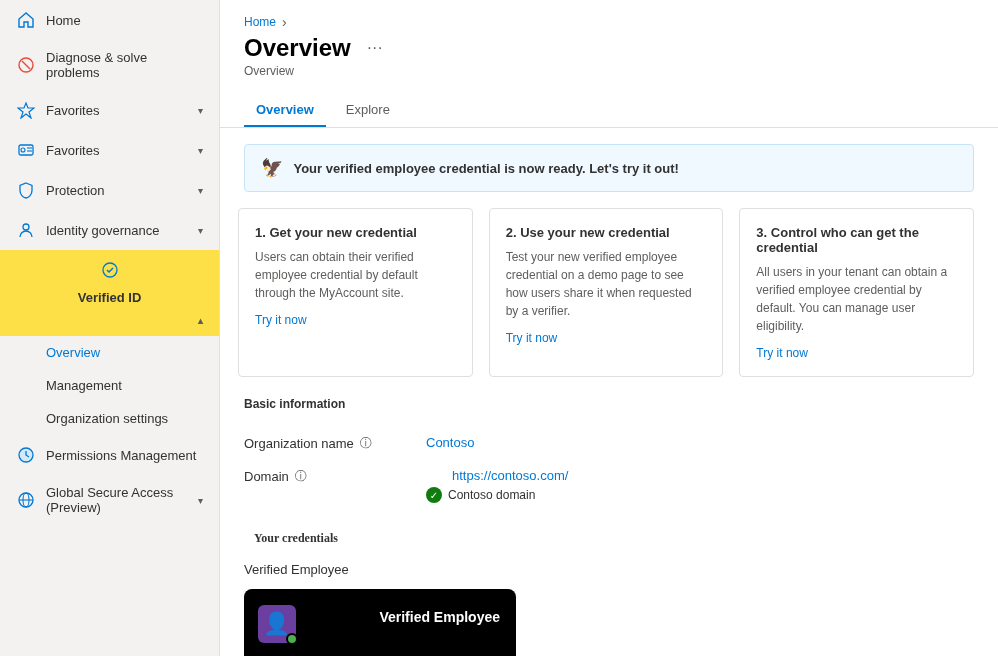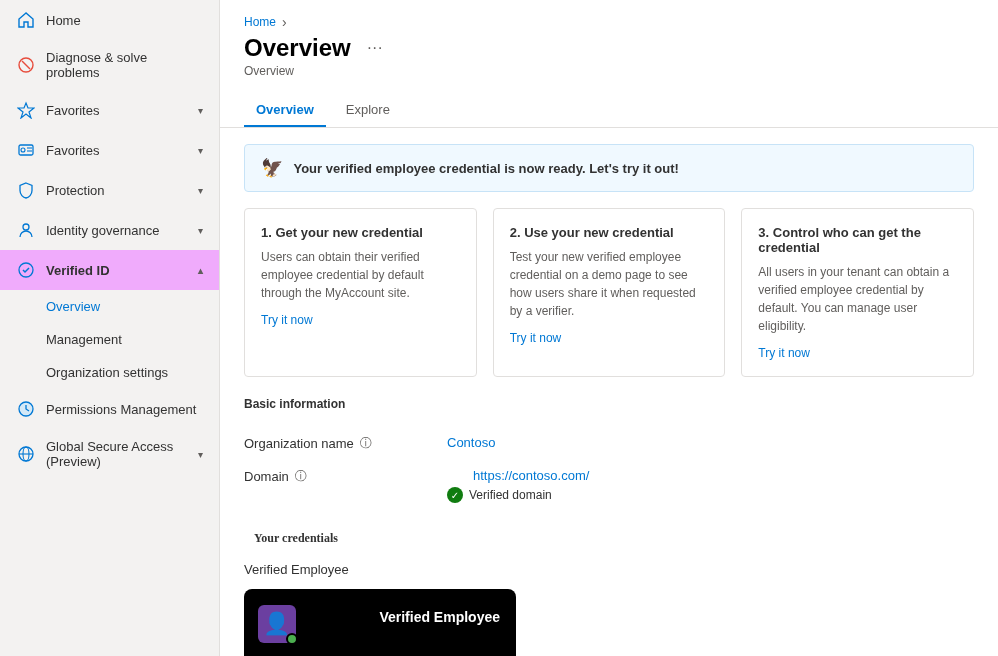--- a/index.html
+++ b/index.html
@@ -16,21 +16,21 @@
     }
     .sidebar-item {
       display: flex;
       align-items: center;
       padding: 10px 16px;
       cursor: pointer;
       color: #323232;
       font-size: 13px;
       gap: 10px;
     }
-    .sidebar-item.active { background: #f0abfc; font-weight: 600; }
+    .sidebar-item.active { background: #fde047; font-weight: 600; flex-direction: column; }
     .sidebar-item .icon { width: 20px; height: 20px; flex-shrink: 0; display: flex; align-items: center; justify-content: center; }
     .sidebar-item .chevron { margin-left: auto; font-size: 10px; color: #605e5c; }
     .sidebar-sub-item {
       display: flex;
       align-items: center;
       padding: 9px 16px 9px 46px;
       cursor: pointer;
       color: #323232;
       font-size: 13px;
     }
@@ -110,21 +110,21 @@
       font-size: 13px;
       font-weight: 600;
       color: #323232;
     }
     .banner-icon { font-size: 18px; }
 
     
     .cards {
       display: flex;
       gap: 16px;
-      margin: 0 24px 20px 24px;
+      margin: 0 24px 20px 18px;
     }
     .card {
       flex: 1;
       border: 1px solid #e1dfdd;
       border-radius: 4px;
       padding: 16px;
       background: #fff;
     }
     .card-title {
       font-size: 13px;
@@ -152,21 +152,21 @@
       margin: 0 24px 16px 24px;
       color: #323232;
     }
     .info-table {
       margin: 0 24px 20px 24px;
     }
     .info-row {
       display: flex;
       align-items: flex-start;
       padding: 8px 0;
-      gap: 23px;
+      gap: 2px;
     }
     .info-label {
       width: 180px;
       font-size: 13px;
       color: #323232;
       display: flex;
       align-items: center;
       gap: 6px;
       flex-shrink: 0;
     }
@@ -432,21 +432,21 @@
     </div>
     <div class="info-row">
       <div class="info-label">
         <span>Domain</span>
         <span class="help-icon">ⓘ</span>
       </div>
       <div class="info-value">
         <a style="color:#0078d4; text-decoration:none;padding-left:26px;" href="#">https://contoso.com/</a>
         <div class="verified">
           <div class="verified-icon">✓</div>
-          <span>Verified domain</span>
+          <span>Contoso domain</span>
         </div>
       </div>
     </div>
   </div>
 
   <div class="credentials-section">
     <div class="section-title" style="margin-left:10px;font-family:Liberation Serif, serif;">Your credentials</div>
     <div class="credential-type">Verified Employee</div>
 
     <div class="credential-card">

